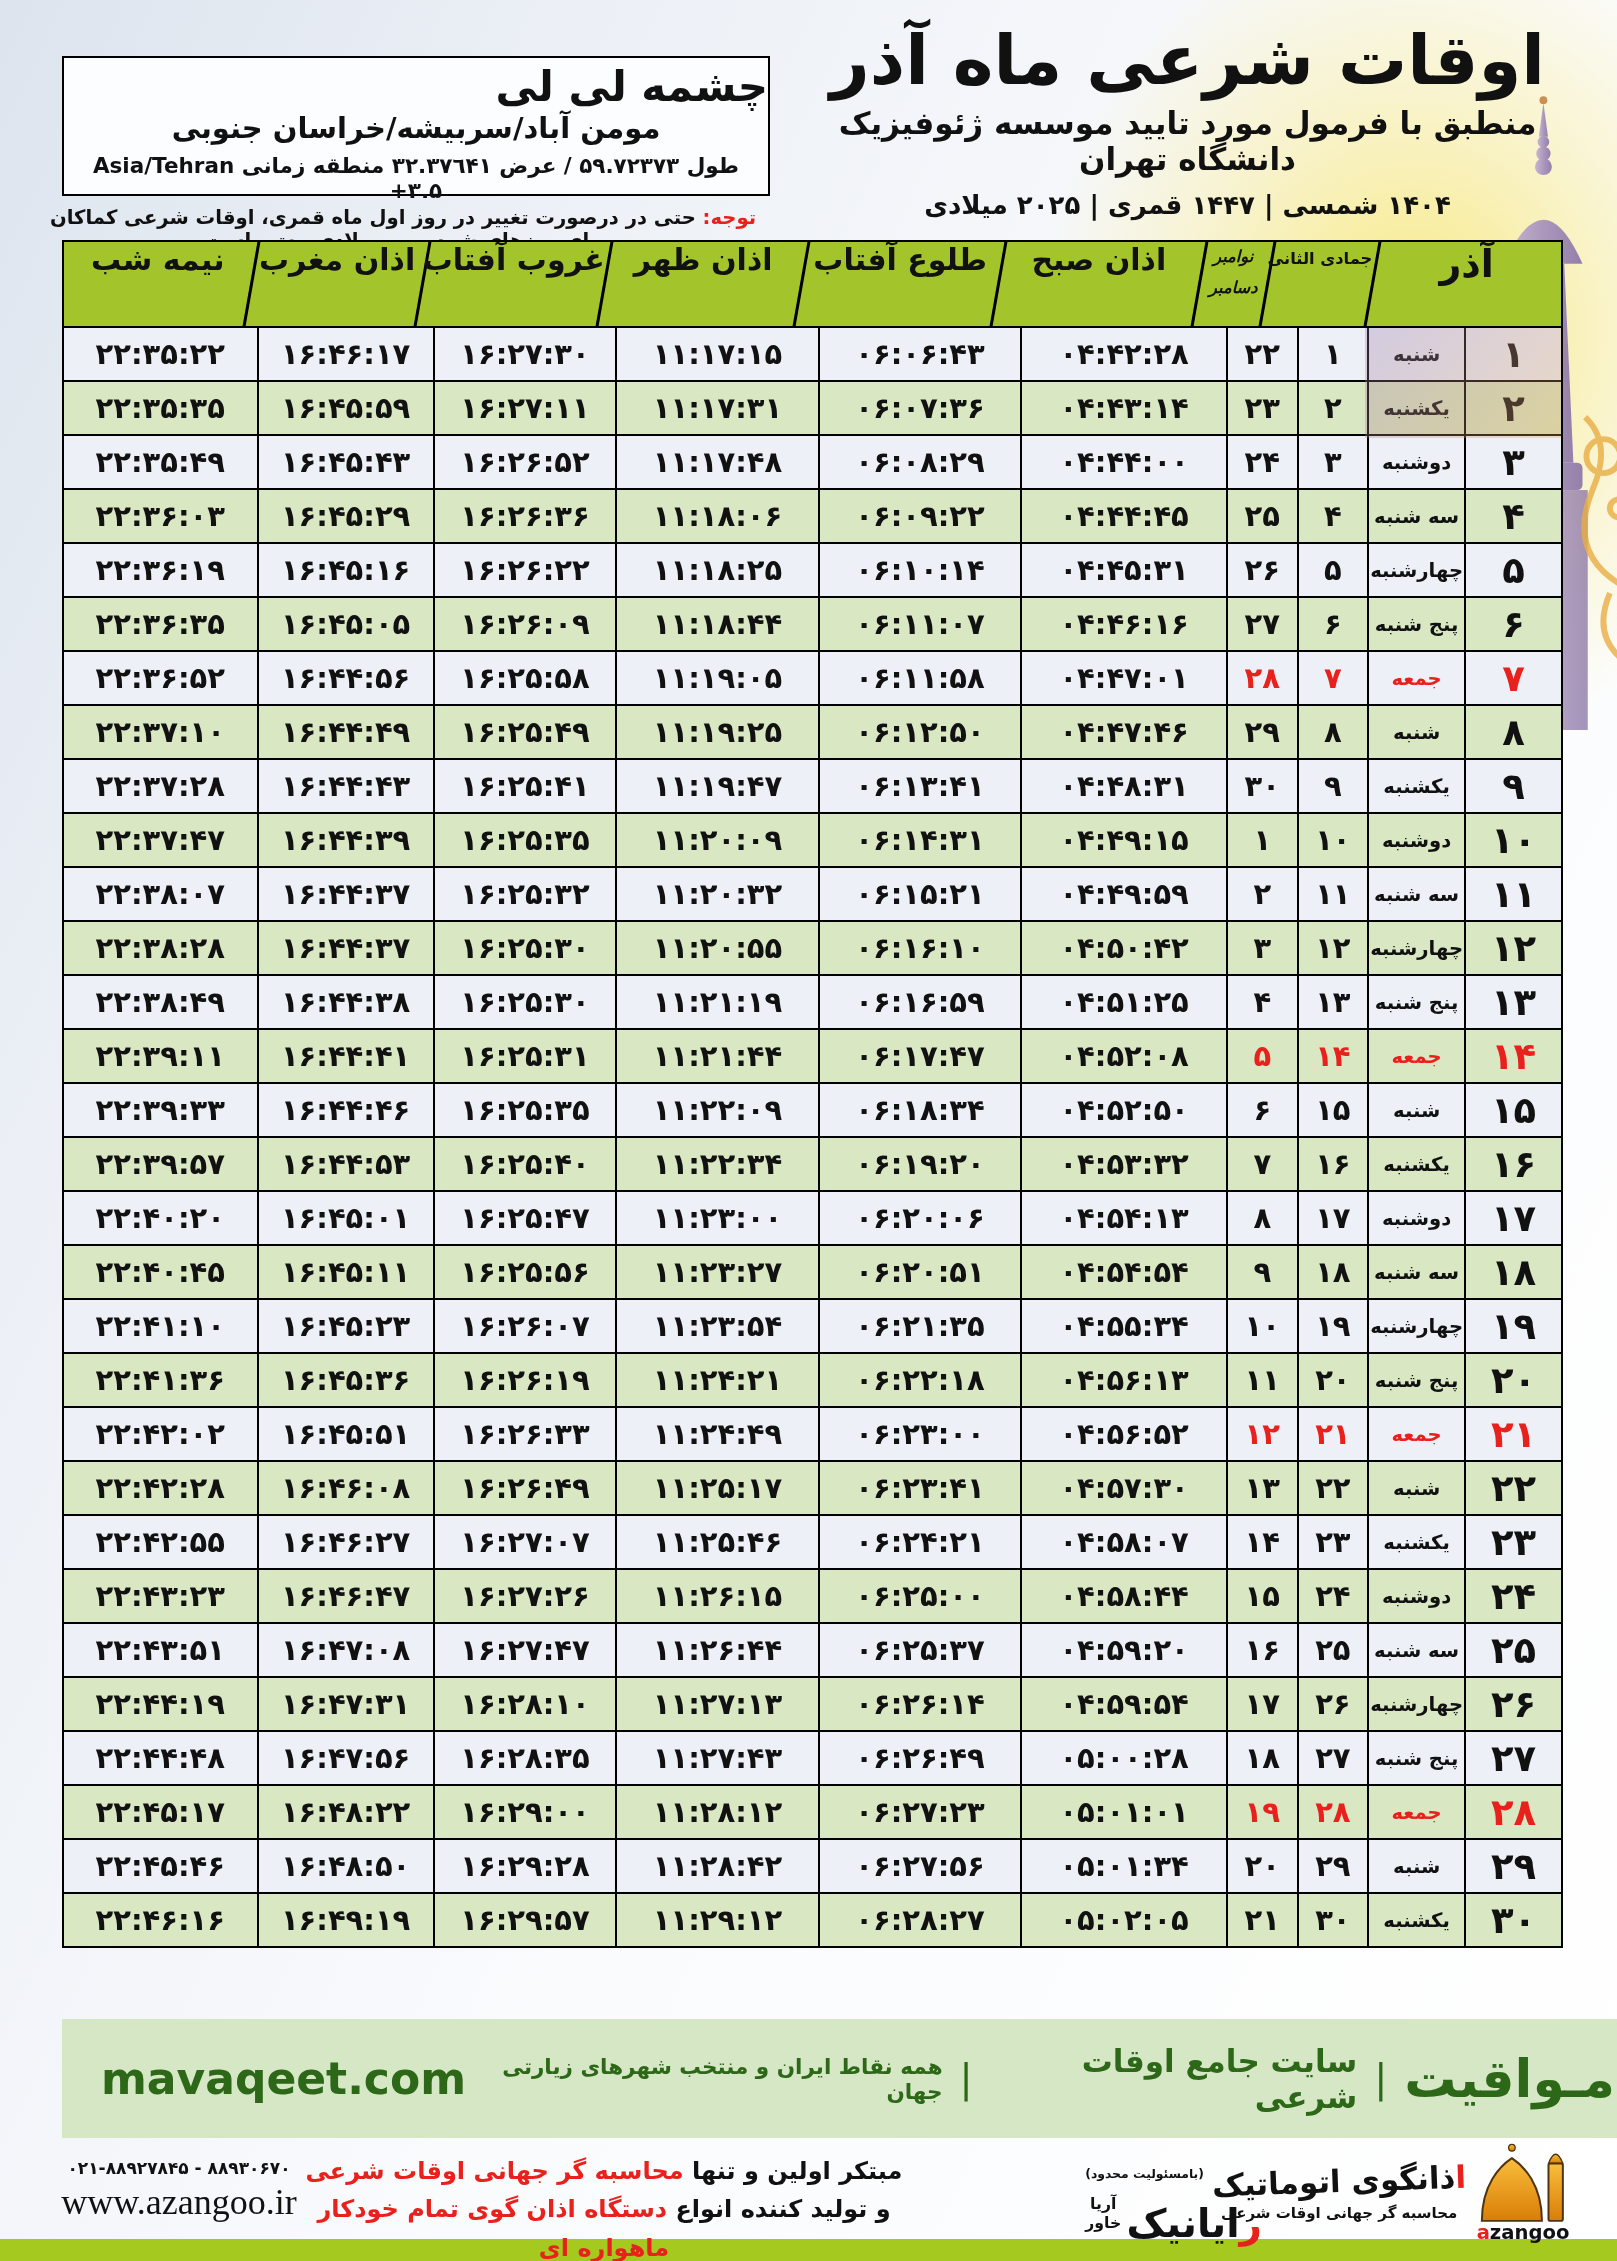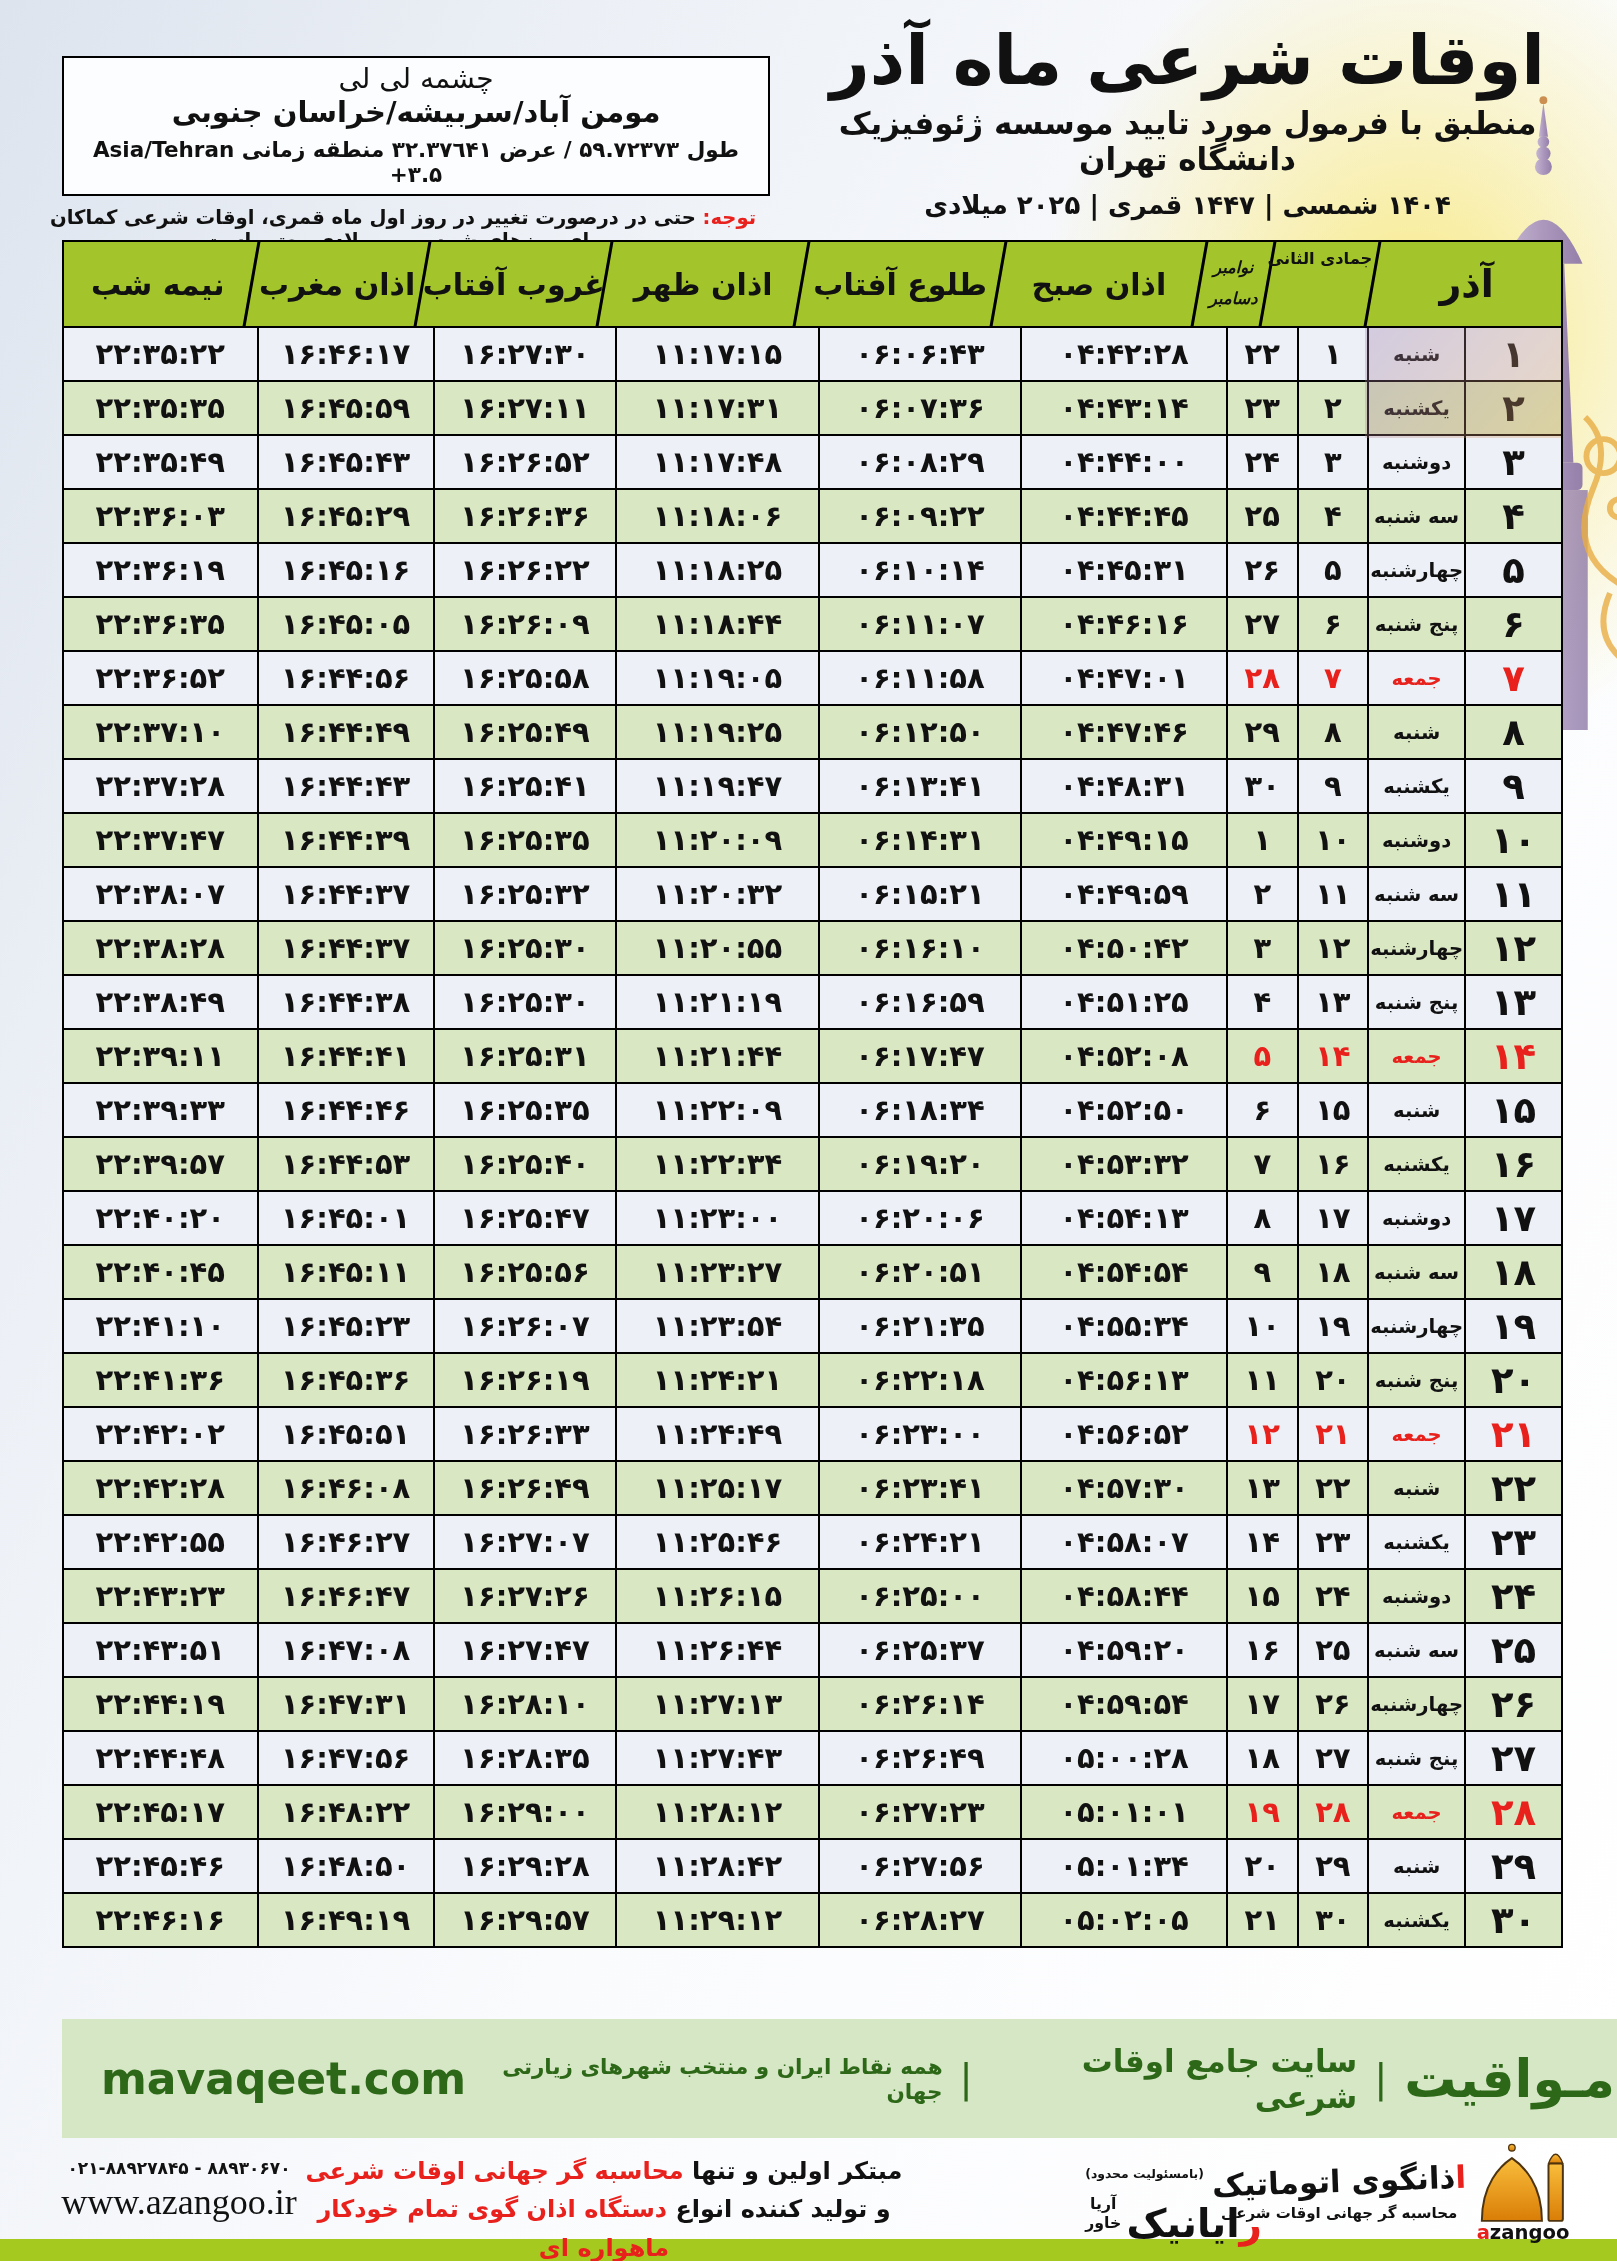--- a/index.html
+++ b/index.html
@@ -10,32 +10,32 @@
   .glow{position:absolute;top:-91px;right:-170px;width:750px;height:848px;
     background:radial-gradient(closest-side,rgba(247,230,110,.85),rgba(247,232,130,.4) 55%,rgba(247,232,130,0));}
   .minaret{position:absolute;top:91px;right:-13px;z-index:1;opacity:.95;}
   
   .title-block{position:absolute;top:17px;right:36px;width:789px;text-align:center;direction:rtl;z-index:2;}
   .title-block h1{margin:0;font-size:69px;font-weight:bold;line-height:1.25;}
   .title-block .subtitle{font-size:31px;font-weight:bold;margin-top:1.3px;}
   .title-block .years{font-size:26px;font-weight:bold;margin-top:13px;}
   .location-box{position:absolute;left:62px;top:56px;width:708px;height:140px;box-sizing:border-box;
     background:#fcfdfe;border:2.6px solid #000;text-align:center;direction:rtl;padding-top:3.9px;z-index:2;}
-  .loc-name{font-size:28px;font-weight:normal;}
+  .loc-name{font-size:42px;font-weight:bold;text-align:right;}
   .loc-region{font-size:29px;font-weight:bold;margin-top:0px;}
   .loc-coords{font-size:21.5px;font-weight:bold;margin-top:7.8px;}
   .note{position:absolute;left:36px;top:206px;width:734px;text-align:center;direction:rtl;
     font-size:19.6px;font-weight:bold;z-index:2;}
   .red{color:#e8211d;}
   
   .prayer-table{position:absolute;left:62px;top:240px;width:1501px;box-sizing:border-box;
     border:2.6px solid #000;background:#fff;z-index:3;}
   .thead{display:grid;grid-template-columns:292fr 267fr 277fr 307fr 307fr 312fr 107fr 107fr 147fr 147fr;
     height:84px;background:#a3c52b;position:relative;overflow:hidden;}
-  .hcell{position:relative;display:flex;align-items:center;justify-content:center;direction:rtl;
+  .hcell{position:relative;display:flex;justify-content:center;direction:rtl;
     font-weight:bold;font-size:30px;}
   .hcell:not(.no-line)::before{content:"";position:absolute;left:-1.3px;top:-9px;height:102px;width:2.6px;
     background:#000;transform:rotate(10deg);}
   .hcell span{position:relative;z-index:2;white-space:nowrap;}
   .hcell.month{grid-column:span 2;font-size:38px;}
   .hcell.narrow{font-size:16.3px;}
   .hcell.lunar{align-items:flex-start;padding-top:6.5px;}
   .hstack{display:flex;flex-direction:column;align-items:center;line-height:1.9;position:relative;z-index:2;font-style:italic;}
   .tbody{display:grid;grid-template-columns:292fr 267fr 277fr 307fr 307fr 312fr 107fr 107fr 147fr 147fr;
     grid-auto-rows:54px;background:#fff;}

